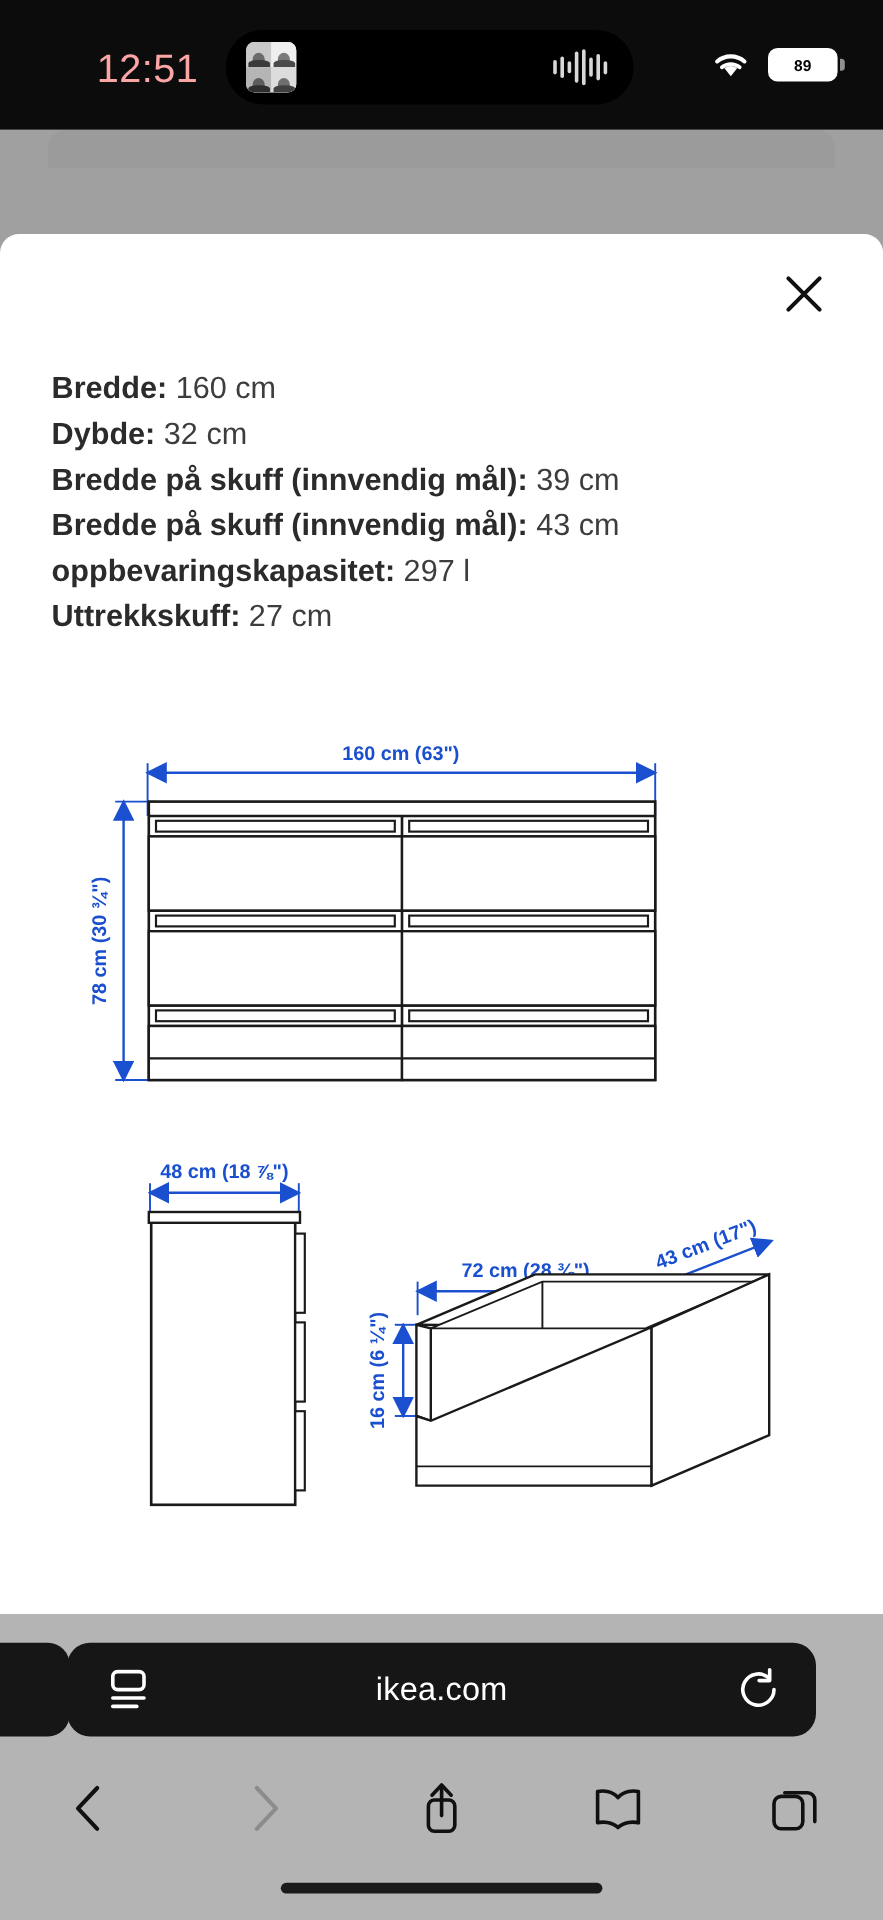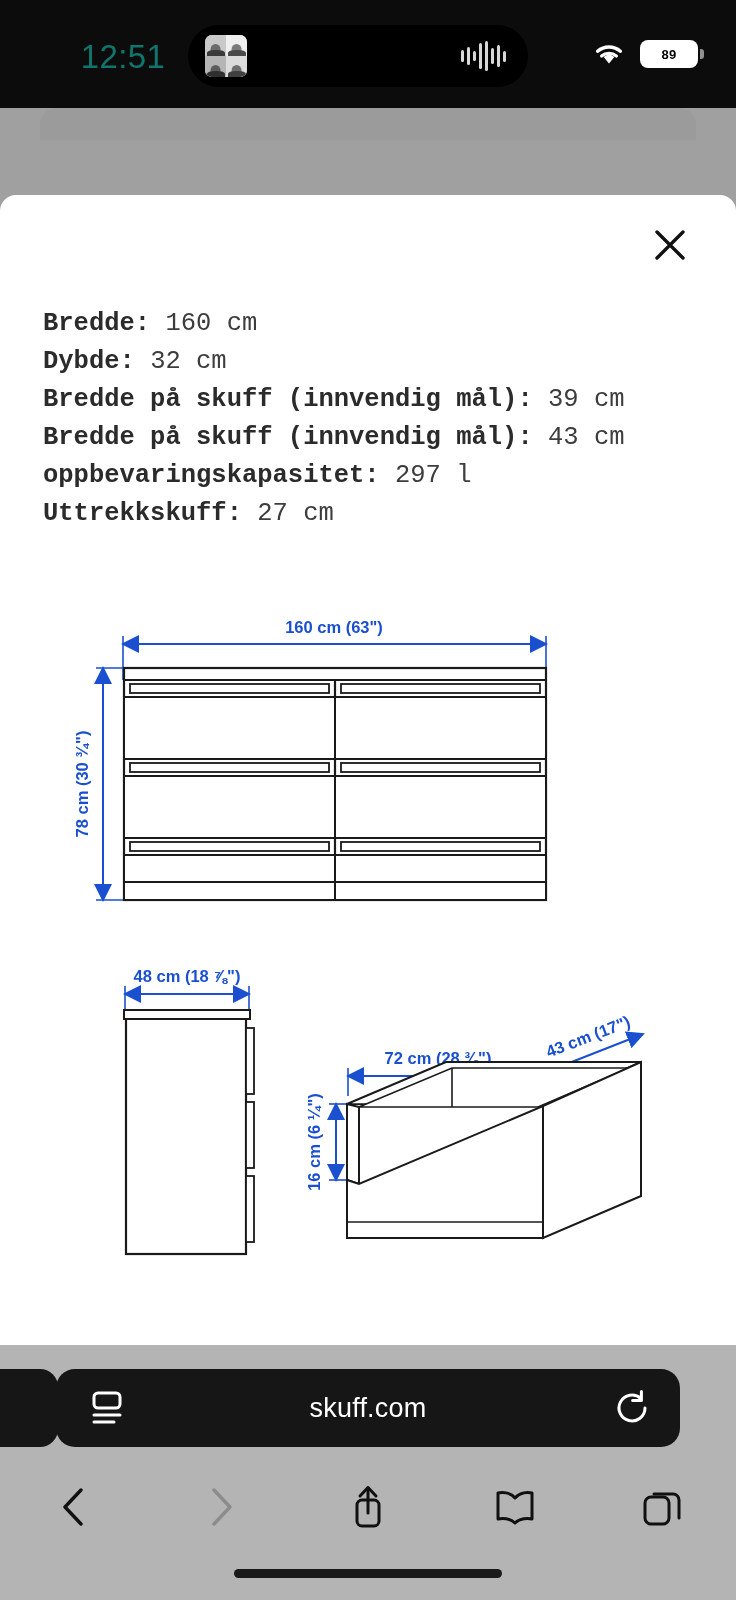--- a/index.html
+++ b/index.html
@@ -11,21 +11,21 @@
     position:relative;
   }
 
   
   .statusbar{
     position:absolute; top:0; left:0; width:736px; height:108px;
     background:#0c0c0c; z-index:40;
   }
   .clock{
     position:absolute; left:68px; top:38px; width:110px;
-    color:#0f766e; font-size:33px; font-weight:500; letter-spacing:.4px;
+    color:#fca5a5; font-size:33px; font-weight:500; letter-spacing:.4px;
     text-align:center;
   }
   .dyn-island{
     position:absolute; left:188px; top:25px; width:340px; height:62px;
     background:#000; border-radius:32px;
   }
   .album-art{
     position:absolute; left:17px; top:10px; width:42px; height:42px;
     border-radius:7px; overflow:hidden;
     display:grid; grid-template-columns:1fr 1fr; grid-template-rows:1fr 1fr;
@@ -74,21 +74,21 @@
   .sheet{
     position:absolute; top:195px; left:0; width:736px; height:1150px;
     background:#fff; border-radius:16px 16px 0 0; z-index:10; overflow:hidden;
   }
   .close-btn{
     position:absolute; right:44px; top:28px; width:44px; height:44px;
     display:flex; align-items:center; justify-content:center;
     background:none; border:none; cursor:pointer;
   }
 
-  .specs{ position:absolute; left:43px; top:110px; width:640px;font-family:Liberation Mono, monospace; }
+  .specs{ position:absolute; left:43px; top:110px; width:640px; }
   .spec-row{
     font-size:25.5px; color:#333; line-height:38px; white-space:nowrap;
   }
   .spec-label{ font-weight:700; color:#2b2b2b; }
   .spec-value{ font-weight:400; color:#3d3d3d; }
 
   
   .diagrams{ position:absolute; left:0; top:415px; width:736px; height:690px; }
   .diagrams svg{ display:block; }
 
@@ -313,21 +313,21 @@
 <div class="browser-bottom">
   <div class="tab-behind"></div>
 
   <div class="addressbar">
     <svg class="reader-icon" viewBox="0 0 36 34">
       <rect x="6" y="2" width="26" height="15" rx="4" fill="none" stroke="#fff" stroke-width="3"></rect>
       <line x1="6" y1="24" x2="32" y2="24" stroke="#fff" stroke-width="3" stroke-linecap="round"></line>
       <line x1="6" y1="31" x2="26" y2="31" stroke="#fff" stroke-width="3" stroke-linecap="round"></line>
     </svg>
 
-    <div class="addr-domain">skuff.com</div>
+    <div class="addr-domain">ikea.com</div>
 
     <svg class="reload-icon" viewBox="0 0 36 36">
       <path d="M31 18a13 13 0 1 1-4.3-9.7" fill="none" stroke="#fff" stroke-width="3" stroke-linecap="round"></path>
       <path d="M27.4 1.5 L27.4 10.5 L18.6 10.5" fill="none" stroke="#fff" stroke-width="3" stroke-linecap="round" stroke-linejoin="round"></path>
     </svg>
   </div>
 
   <div class="toolbar">
     <button class="tb-btn">
       <svg width="34" height="44" viewBox="0 0 34 44">

